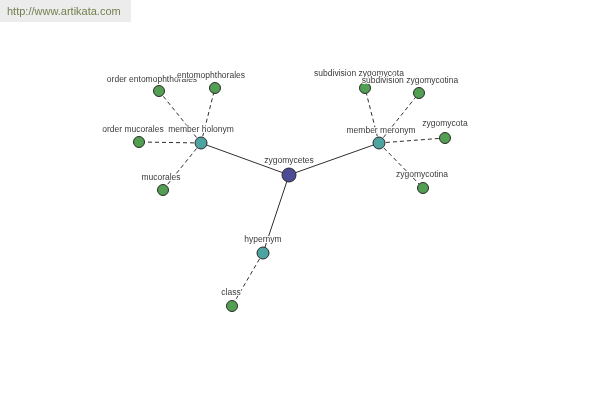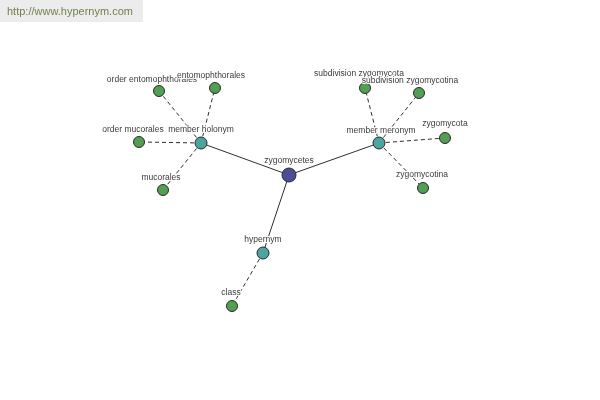--- a/index.html
+++ b/index.html
@@ -72,15 +72,15 @@
       <circle cx="419" cy="93" r="5.5" fill="#529e52" stroke="#2a2a2a" stroke-width="1"></circle>
       <text x="410" y="83" text-anchor="middle" class="node-label">subdivision zygomycotina</text>
       <circle cx="445" cy="138" r="5.5" fill="#529e52" stroke="#2a2a2a" stroke-width="1"></circle>
       <text x="445" y="126" text-anchor="middle" class="node-label">zygomycota</text>
       <circle cx="423" cy="188" r="5.5" fill="#529e52" stroke="#2a2a2a" stroke-width="1"></circle>
       <text x="422" y="177" text-anchor="middle" class="node-label">zygomycotina</text>
       <circle cx="232" cy="306" r="5.5" fill="#529e52" stroke="#2a2a2a" stroke-width="1"></circle>
       <text x="231" y="295" text-anchor="middle" class="node-label">class</text>
     </svg>
   <div class="urlbar">
-    <span>http://www.hypernym.com</span>
+    <span>http://www.artikata.com</span>
   </div>
 </div>
 
 </body></html>

